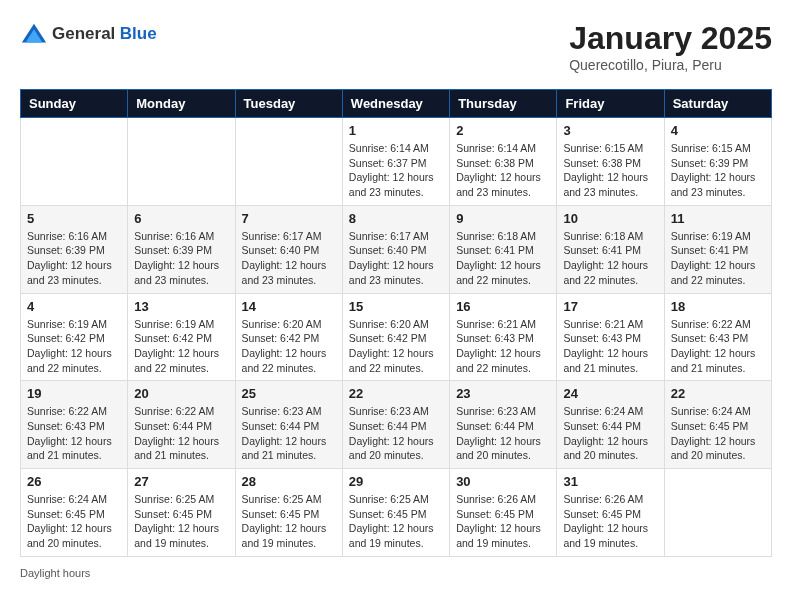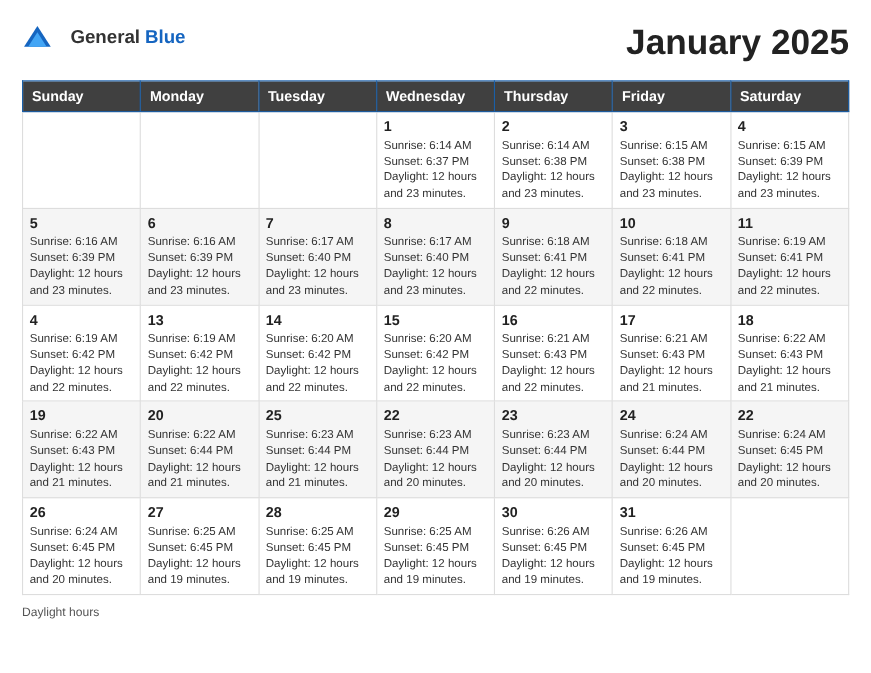--- a/index.html
+++ b/index.html
@@ -12,21 +12,21 @@
     }
     .header {
       display: flex;
       justify-content: space-between;
       align-items: flex-start;
       margin-bottom: 16px;
     }
     .logo {
       display: flex;
       align-items: center;
-      gap: 16px;
+      gap: 4px;
     }
     .logo-icon {
       width: 28px;
       height: 28px;
     }
     .title-block {
     }
     .month-title {
       font-size: 32px;
       font-weight: bold;
@@ -35,21 +35,21 @@
     .subtitle {
       font-size: 14px;
       color: #555;
     }
     .calendar {
       width: 100%;
       border-collapse: collapse;
       border: 1px solid #ccc;
     }
     .calendar th {
-      background-color: #404040;
+      background-color: #0f172a;
       color: #fff;
       text-align: left;
       padding: 6px 8px;
       font-size: 13px;
       border: 1px solid #1a5fa8;
     }
     .calendar td {
       vertical-align: top;
       padding: 5px 6px;
       border: 1px solid #ddd;
@@ -92,20 +92,21 @@
       <polygon points="15,4 28,24 2,24" fill="#1565c0"></polygon>
       <polygon points="15,10 24,24 6,24" fill="#42a5f5"></polygon>
     </svg>
     <div>
       <span style="font-weight:bold;font-size:17px;color:#333;">General</span>
       <span style="font-weight:bold;font-size:17px;color:#1565c0;">Blue</span>
     </div>
   </div>
   <div class="title-block">
     <div class="month-title">January 2025</div>
+    <div class="subtitle">Querecotillo, Piura, Peru</div>
   </div>
 </div>
 
 <table class="calendar">
   <thead>
     <tr id="day-headers">
         <th>Sunday</th>
         <th>Monday</th>
         <th>Tuesday</th>
         <th>Wednesday</th>

